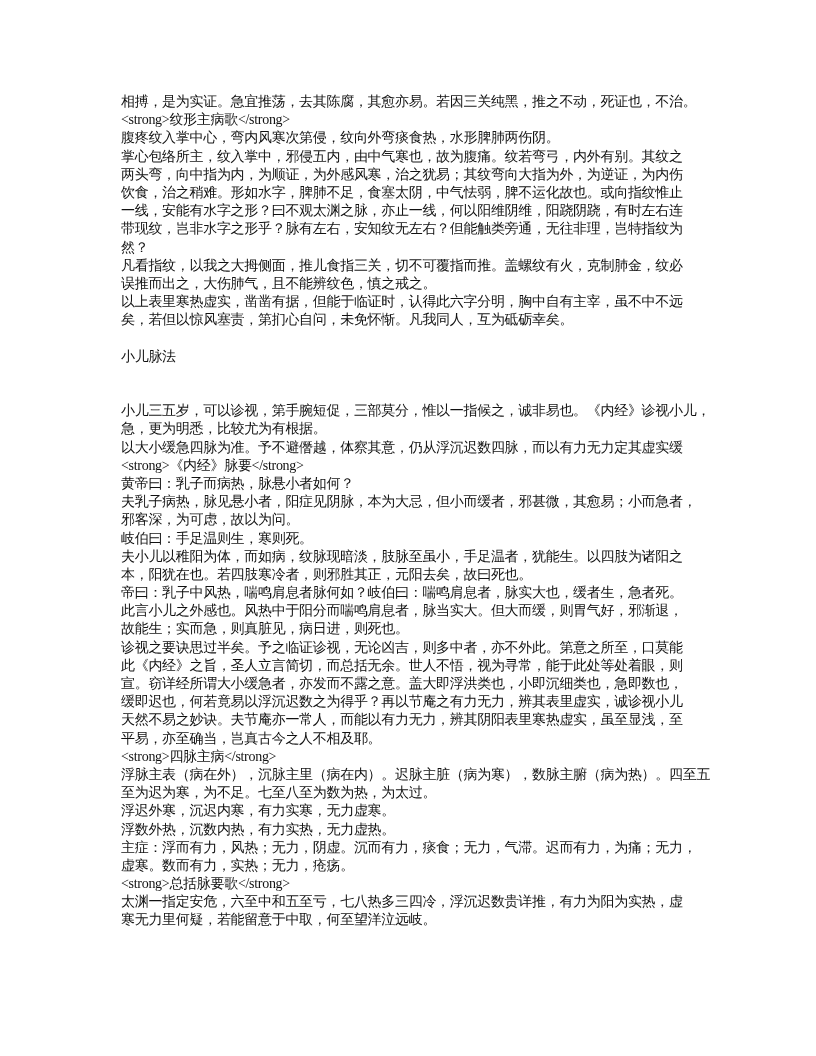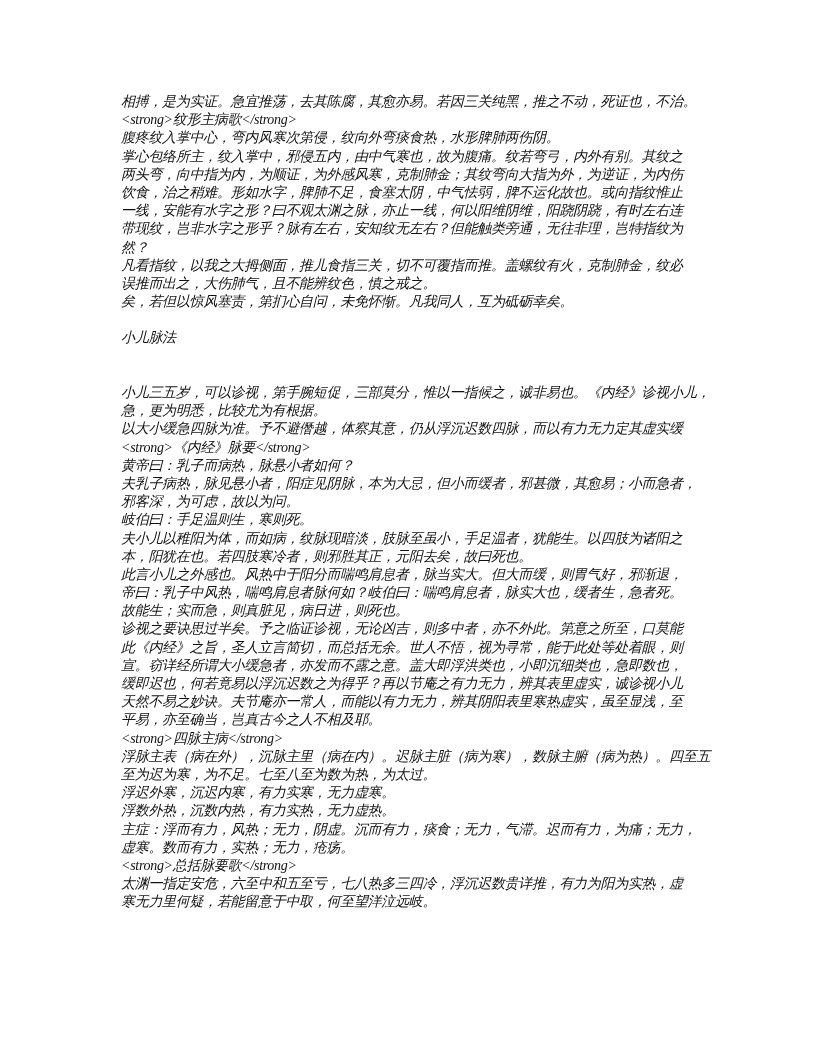--- a/index.html
+++ b/index.html
@@ -22,56 +22,56 @@
     width: 586px;
   }
   .line {
     height: 18.2px;
     line-height: 18.2px;
     font-size: 14px;
     letter-spacing: -0.3px;
     color: #111111;
     white-space: nowrap;
     overflow: visible;
-    font-style: italic;
   }
 </style>
 </head>
 <body>
 
 <div class="page">
   <div class="doc" style="color: rgb(17, 17, 17);">
       <div class="line">相搏，是为实证。急宜推荡，去其陈腐，其愈亦易。若因三关纯黑，推之不动，死证也，不治。</div>
       <div class="line">&lt;strong&gt;纹形主病歌&lt;/strong&gt;</div>
       <div class="line">腹疼纹入掌中心，弯内风寒次第侵，纹向外弯痰食热，水形脾肺两伤阴。</div>
       <div class="line">掌心包络所主，纹入掌中，邪侵五内，由中气寒也，故为腹痛。纹若弯弓，内外有别。其纹之</div>
-      <div class="line">两头弯，向中指为内，为顺证，为外感风寒，克制肺金；其纹弯向大指为外，为逆证，为内伤</div>
+      <div class="line">两头弯，向中指为内，为顺证，为外感风寒，治之犹易；其纹弯向大指为外，为逆证，为内伤</div>
       <div class="line">饮食，治之稍难。形如水字，脾肺不足，食塞太阴，中气怯弱，脾不运化故也。或向指纹惟止</div>
       <div class="line">一线，安能有水字之形？曰不观太渊之脉，亦止一线，何以阳维阴维，阳跷阴跷，有时左右连</div>
       <div class="line">带现纹，岂非水字之形乎？脉有左右，安知纹无左右？但能触类旁通，无往非理，岂特指纹为</div>
       <div class="line">然？</div>
       <div class="line">凡看指纹，以我之大拇侧面，推儿食指三关，切不可覆指而推。盖螺纹有火，克制肺金，纹必</div>
       <div class="line">误推而出之，大伤肺气，且不能辨纹色，慎之戒之。</div>
+      <div class="line">以上表里寒热虚实，凿凿有据，但能于临证时，认得此六字分明，胸中自有主宰，虽不中不远</div>
       <div class="line">矣，若但以惊风塞责，第扪心自问，未免怀惭。凡我同人，互为砥砺幸矣。</div>
       <div class="line"></div>
       <div class="line">小儿脉法</div>
       <div class="line"></div>
       <div class="line"></div>
       <div class="line">小儿三五岁，可以诊视，第手腕短促，三部莫分，惟以一指候之，诚非易也。《内经》诊视小儿，</div>
       <div class="line">急，更为明悉，比较尤为有根据。</div>
       <div class="line">以大小缓急四脉为准。予不避僭越，体察其意，仍从浮沉迟数四脉，而以有力无力定其虚实缓</div>
       <div class="line">&lt;strong&gt;《内经》脉要&lt;/strong&gt;</div>
       <div class="line">黄帝曰：乳子而病热，脉悬小者如何？</div>
       <div class="line">夫乳子病热，脉见悬小者，阳症见阴脉，本为大忌，但小而缓者，邪甚微，其愈易；小而急者，</div>
       <div class="line">邪客深，为可虑，故以为问。</div>
       <div class="line">岐伯曰：手足温则生，寒则死。</div>
       <div class="line">夫小儿以稚阳为体，而如病，纹脉现暗淡，肢脉至虽小，手足温者，犹能生。以四肢为诸阳之</div>
       <div class="line">本，阳犹在也。若四肢寒冷者，则邪胜其正，元阳去矣，故曰死也。</div>
+      <div class="line">帝曰：乳子中风热，喘鸣肩息者脉何如？岐伯曰：喘鸣肩息者，脉实大也，缓者生，急者死。</div>
       <div class="line">此言小儿之外感也。风热中于阳分而喘鸣肩息者，脉当实大。但大而缓，则胃气好，邪渐退，</div>
-      <div class="line">帝曰：乳子中风热，喘鸣肩息者脉何如？岐伯曰：喘鸣肩息者，脉实大也，缓者生，急者死。</div>
       <div class="line">故能生；实而急，则真脏见，病日进，则死也。</div>
       <div class="line">诊视之要诀思过半矣。予之临证诊视，无论凶吉，则多中者，亦不外此。第意之所至，口莫能</div>
       <div class="line">此《内经》之旨，圣人立言简切，而总括无余。世人不悟，视为寻常，能于此处等处着眼，则</div>
       <div class="line">宣。窃详经所谓大小缓急者，亦发而不露之意。盖大即浮洪类也，小即沉细类也，急即数也，</div>
       <div class="line">缓即迟也，何若竟易以浮沉迟数之为得乎？再以节庵之有力无力，辨其表里虚实，诚诊视小儿</div>
       <div class="line">天然不易之妙诀。夫节庵亦一常人，而能以有力无力，辨其阴阳表里寒热虚实，虽至显浅，至</div>
       <div class="line">平易，亦至确当，岂真古今之人不相及耶。</div>
       <div class="line">&lt;strong&gt;四脉主病&lt;/strong&gt;</div>
       <div class="line">浮脉主表（病在外），沉脉主里（病在内）。迟脉主脏（病为寒），数脉主腑（病为热）。四至五</div>
       <div class="line">至为迟为寒，为不足。七至八至为数为热，为太过。</div>

